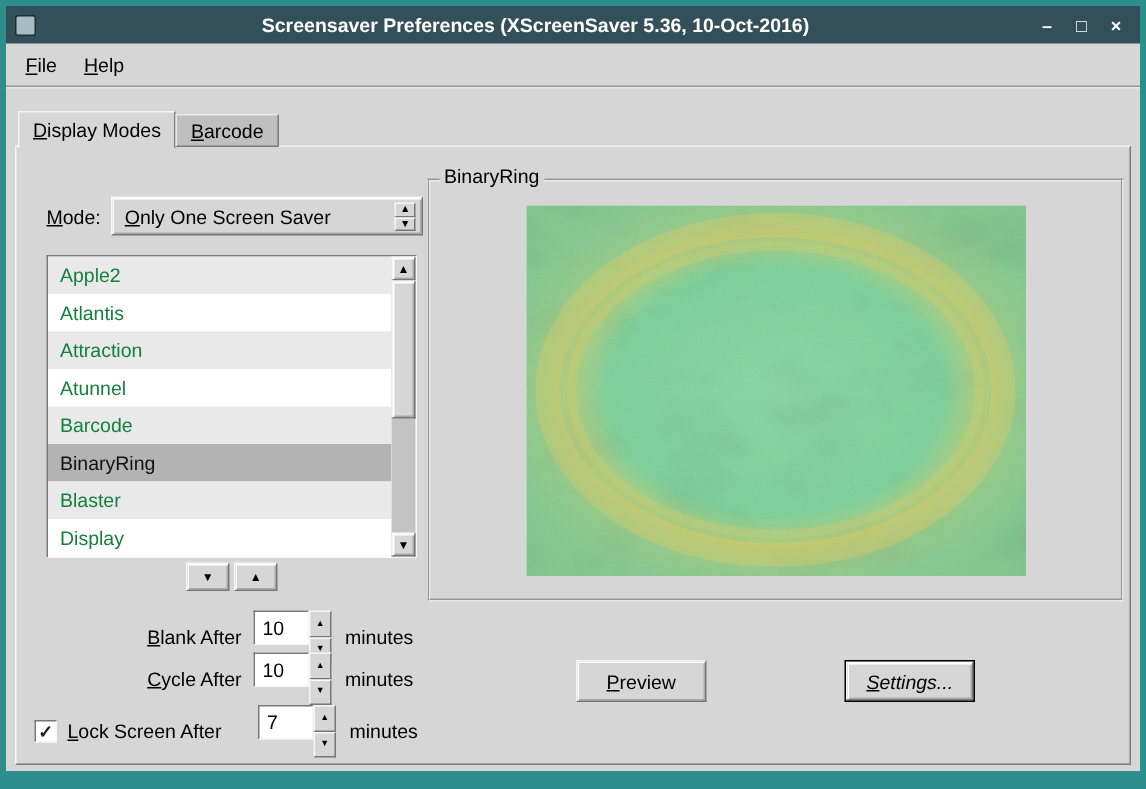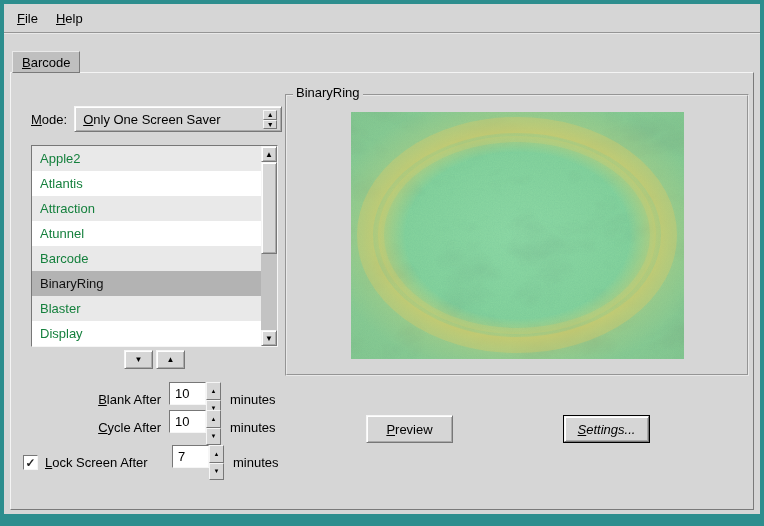--- a/index.html
+++ b/index.html
@@ -118,38 +118,48 @@
   .frame-title { position:absolute; top:0; left:8px; padding:0 3px;
     background:#d6d6d6; z-index:1; }
   .frame-border { position:absolute; top:9px; left:0; right:0; bottom:0;
     border:2px groove #e9e9e9; display:flex; align-items:center;
     justify-content:center; }
   .preview-img { width:333px; height:247px; display:block; }
   
   .action-btn { position:absolute; height:28px; padding:0 14px;
     display:flex; align-items:center; justify-content:center;
     font-size:13px; cursor:default; }
-  .btn-preview { left:355px; top:342px; width:87px;text-align:right; }
+  .btn-preview { left:373px; top:342px; width:87px;text-align:right; }
   .btn-settings { left:553px; top:343px; width:85px; height:26px;
     outline:1px solid #000;font-style:italic; }
 </style>
 </head>
 <body>
 
 <div class="window">
   <div class="client">
 
+    <div class="titlebar">
+      <div class="tb-icon"></div>
+      <div class="tb-title">Screensaver Preferences  (XScreenSaver 5.36, 10-Oct-2016)</div>
+      <div class="tb-controls">
+        <div class="tb-btn">–</div>
+        <div class="tb-btn">□</div>
+        <div class="tb-btn">×</div>
+      </div>
+    </div>
 
     <div class="menubar">
       <div class="menu-item mn">File</div>
       <div class="menu-item mn">Help</div>
     </div>
 
     <div class="notebook">
       <div class="tabs">
+        <div class="tab active mn">Display Modes</div>
         <div class="tab inactive mn">Barcode</div>
       </div>
 
       <div class="panel">
 
         <div class="mode-row">
           <span class="mn">Mode:</span>
           <div class="combo raised">
             <span class="mn">Only One Screen Saver</span>
             <div class="combo-arrows">

